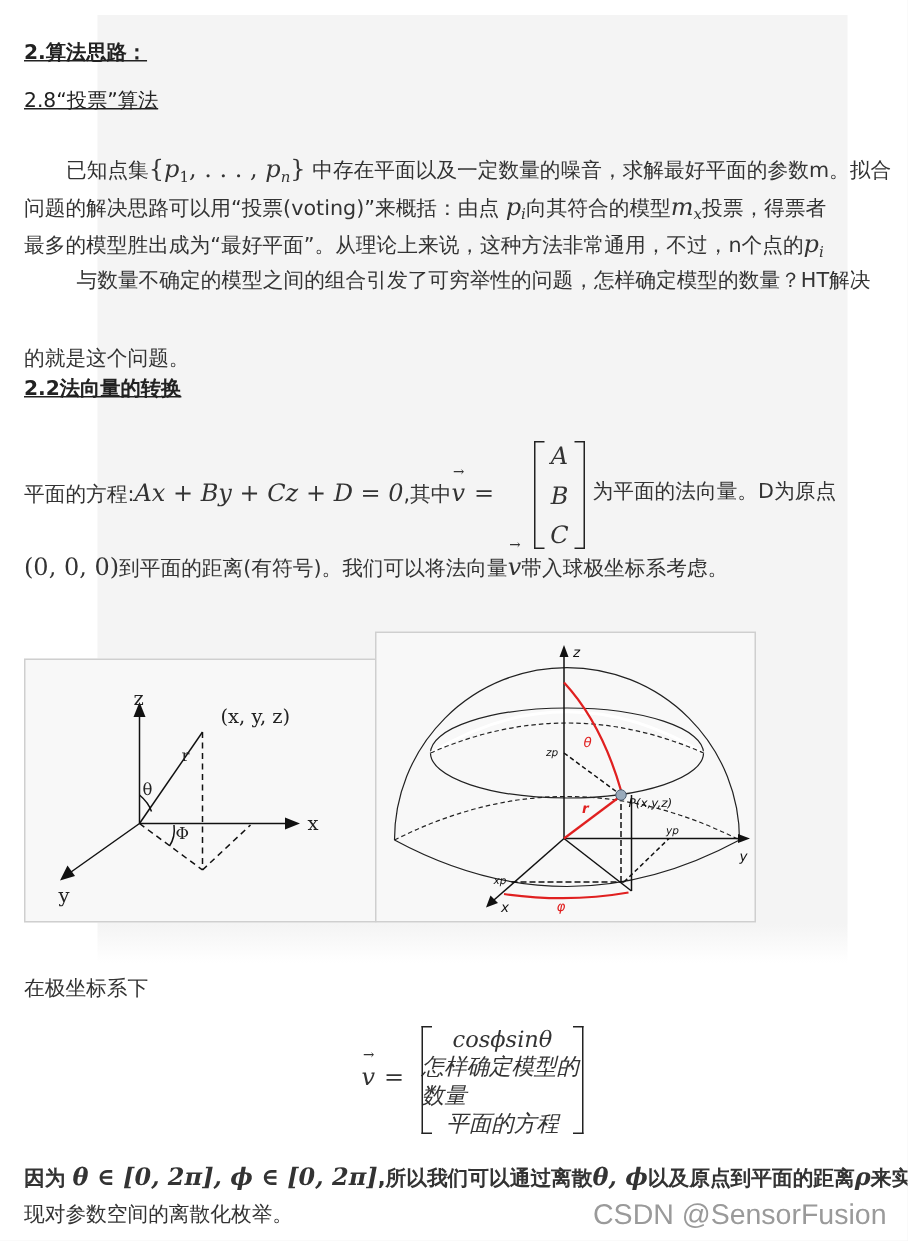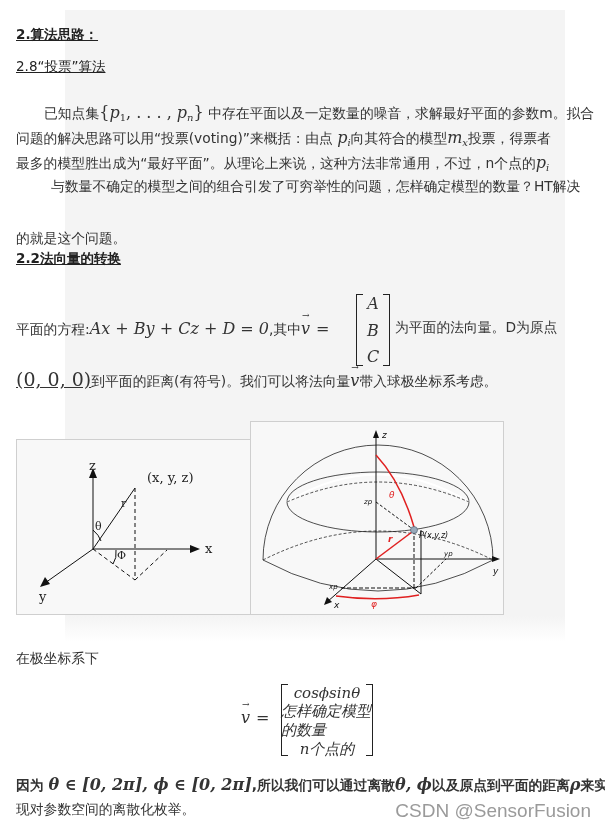--- a/index.html
+++ b/index.html
@@ -70,21 +70,21 @@
 <div class="matrix" style="left:356px; top:294px; width:34px; height:72px; font-size:16px;">
   <div class="bracket-l"></div>
   <div class="bracket-r"></div>
   <span>A</span>
   <span>B</span>
   <span>C</span>
 </div>
 <div class="line" style="left:395px; top:319px;">为平面的法向量。D为原点</div>
 
 <div class="line" style="top:368px;">
-  <span class="mr" style="font-size:19px;text-decoration:underline;">(0, 0, 0)</span><span>到平面的距离(有符号)。我们可以将法向量</span><span class="m vec">v</span><span>带入球极坐标系考虑。</span>
+  <span class="mr" style="font-size:16px;">(0, 0, 0)</span><span>到平面的距离(有符号)。我们可以将法向量</span><span class="m vec">v</span><span>带入球极坐标系考虑。</span>
 </div>
 
 <div class="imgbox" style="left:16px; top:439px; width:235px; height:176px;">
   <svg width="235" height="176" viewBox="0 0 235 176">
     <g stroke="#111" fill="none" stroke-width="1">
       <line x1="76" y1="109" x2="76" y2="35"></line>
       <line x1="76" y1="109" x2="175" y2="109"></line>
       <line x1="76" y1="109" x2="28" y2="143"></line>
       <line x1="76" y1="109" x2="118" y2="48"></line>
       <line x1="118" y1="48" x2="118" y2="140" stroke-dasharray="4,3"></line>
@@ -151,26 +151,26 @@
       <text x="120" y="185" fill="#e02020">φ</text>
     </g>
   </svg>
 </div>
 
 <div class="line" style="top:650px;text-align:center;">在极坐标系下</div>
 
 <div class="abs" style="left:241px; top:708px; font-size:16px; white-space:nowrap;">
   <span class="m vec">v</span><span class="mr" style="margin-left:6px;">=</span>
 </div>
-<div class="matrix" style="left:281px; top:684px; width:92px; height:72px; font-size:15px;">
+<div class="matrix" style="left:281px; top:684px; width:108px; height:72px; font-size:15px;">
   <div class="bracket-l"></div>
   <div class="bracket-r"></div>
   <span>cosϕsinθ</span>
   <span>怎样确定模型的数量</span>
-  <span>n个点的</span>
+  <span>平面的方程</span>
 </div>
 
 <div class="line" style="top:775px;font-weight:bold;">
   <span>因为 </span><span class="m">θ ∈ [0, 2π], ϕ ∈ [0, 2π]</span><span>,所以我们可以通过离散</span><span class="m">θ, ϕ</span><span>以及原点到平面的距离</span><span class="m">ρ</span><span>来实</span>
 </div>
 <div class="line" style="top:801px;text-align:right;">现对参数空间的离散化枚举。</div>
 
 <div class="watermark">CSDN @SensorFusion</div>
 
 </body></html>

